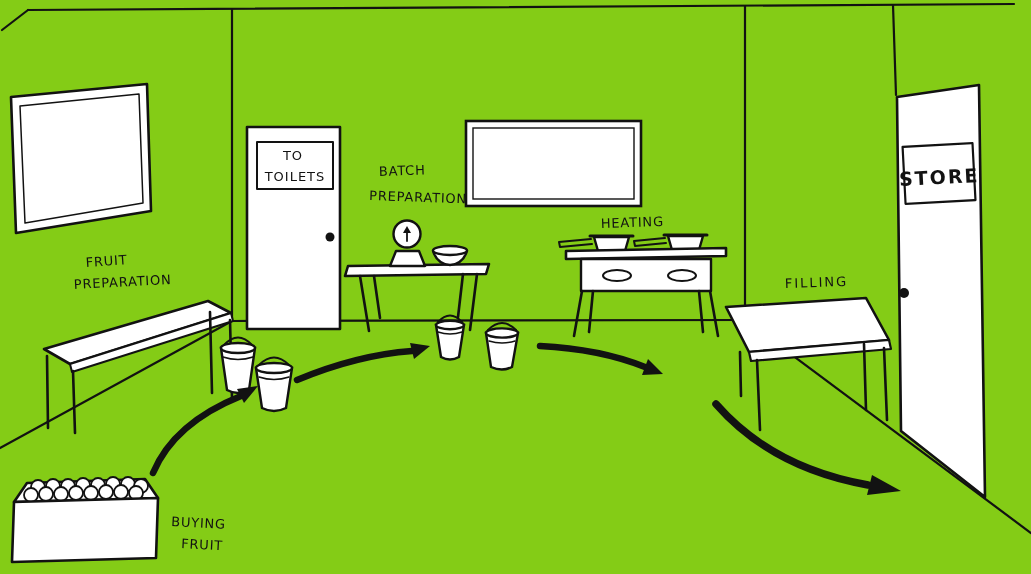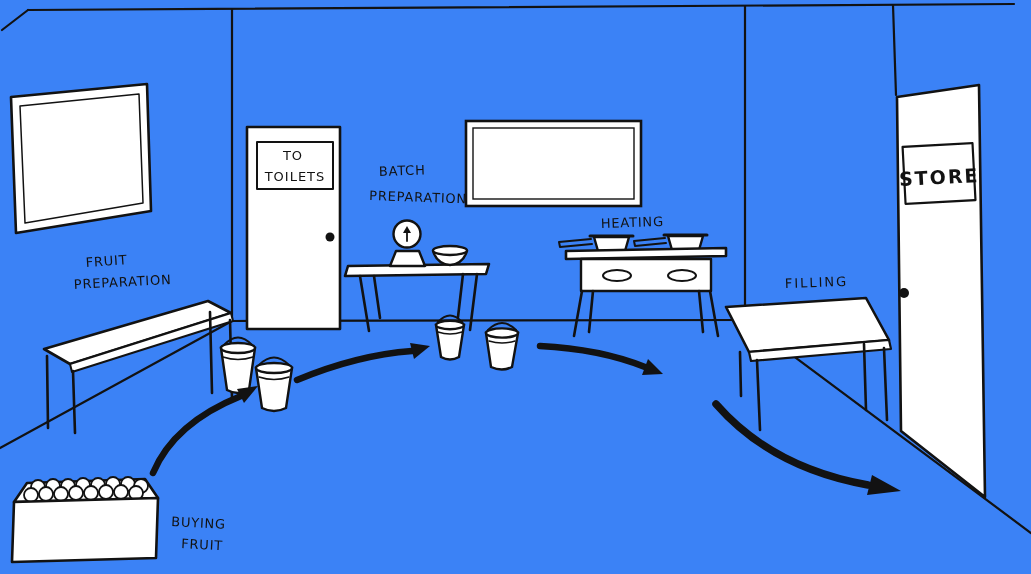--- a/index.html
+++ b/index.html
@@ -4,21 +4,21 @@
 <style>
   html, body {
     margin: 0;
     padding: 0;
     background: #ffffff;
   }
   .canvas {
     position: relative;
     width: 1031px;
     height: 574px;
-    background: #3b82f6;
+    background: #84cc16;
     overflow: hidden;
     font-family: "DejaVu Sans", sans-serif;
   }
   svg { display: block; }
   .lbl {
     font-family: "DejaVu Sans", sans-serif;
     font-size: 13px;
     letter-spacing: 0.8px;
     fill: #121212;
   }

